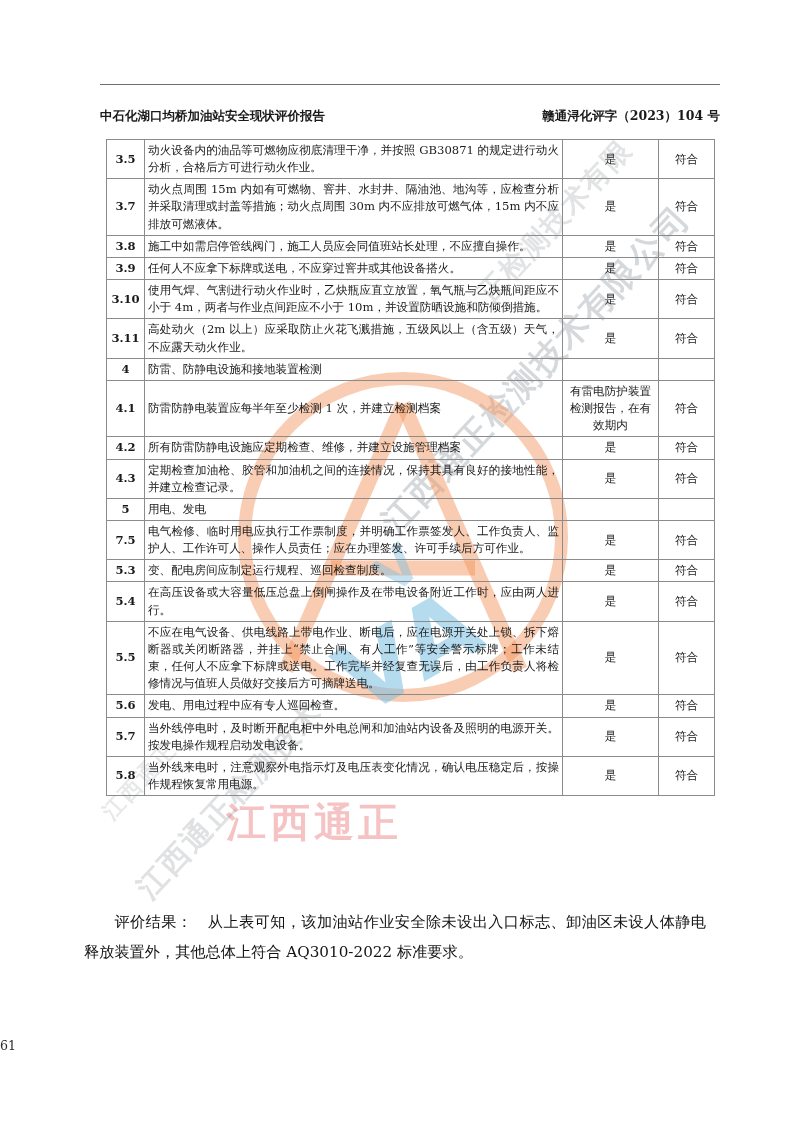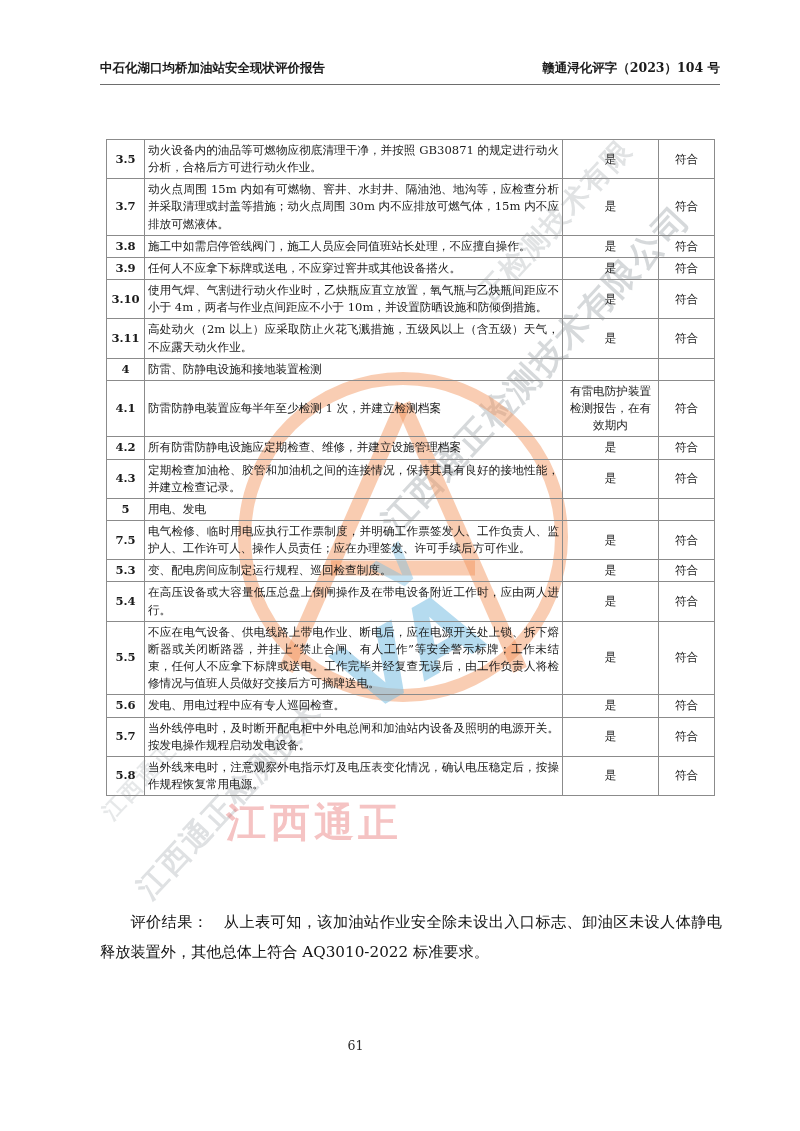--- a/index.html
+++ b/index.html
@@ -90,21 +90,21 @@
     left: 100px;
     top: 60px;
     width: 620px;
     display: flex;
     justify-content: space-between;
     align-items: flex-end;
     font-size: 12.5px;
     font-weight: 700;
     color: #1a1a1a;
   }
-  .running-header .hdr-left { font-family: "DejaVu Serif", "Liberation Serif", serif; }
+  .running-header .hdr-left { font-family: "DejaVu Serif", "Liberation Serif", serif; margin-top: 48px; }
   .running-header .hdr-right { font-family: "DejaVu Serif", "Liberation Serif", serif; }
   .header-rule {
     position: absolute;
     left: 100px;
     top: 84px;
     width: 620px;
     height: 1px;
     background: #6d6d6d;
   }
 
@@ -152,38 +152,38 @@
     padding-left: 6px;
   }
   td.section-no {
     text-align: center;
     font-weight: 700;
   }
 
   
   .result-para {
     position: absolute;
-    left: 100px;
+    left: 84px;
     top: 908px;
     width: 622px;
     font-size: 15.2px;
     line-height: 1.95;
     text-align: justify;
     text-justify: inter-ideograph;
     text-indent: 2em;
     color: #141414;
   }
 
   
   .page-number {
     position: absolute;
     left: 0;
     top: 1038px;
     width: 711px;
-    text-align: center;
+    text-align: left;
     font-size: 12.5px;
     color: #2a2a2a;
     font-family: "DejaVu Serif", "Liberation Serif", serif;
   }
 </style>
 </head>
 <body>
 
 <div class="page">
 

